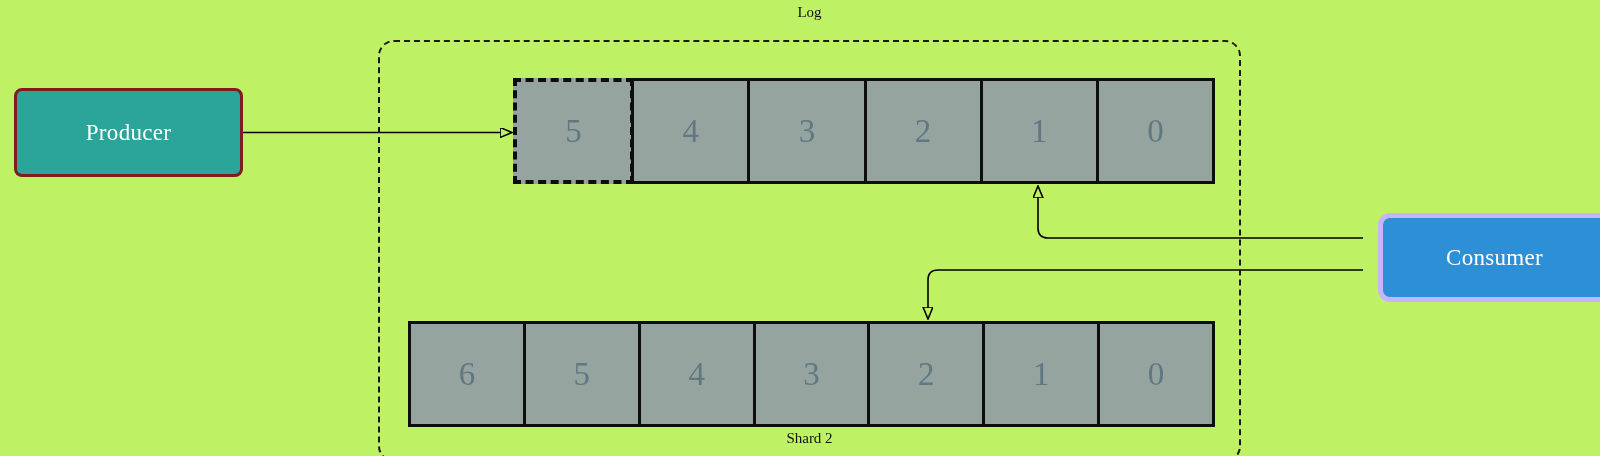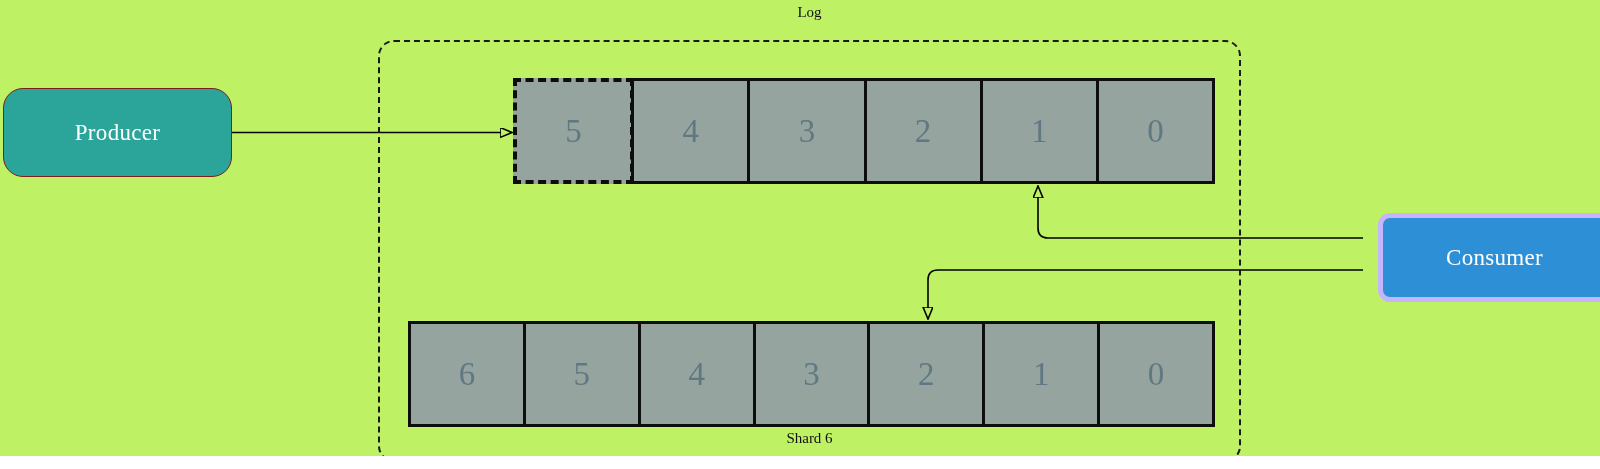--- a/index.html
+++ b/index.html
@@ -21,24 +21,24 @@
     position: absolute;
     display: flex;
     align-items: center;
     justify-content: center;
     color: #ffffff;
     font-size: 23px;
     letter-spacing: 0.3px;
     box-sizing: border-box;
   }
   .producer {
-    left: 3px; top: 88px; width: 229px; height: 89px;
+    left: 14px; top: 88px; width: 229px; height: 89px;
     background: #2ba49a;
-    border: 1px solid #7f1d1d;
-    border-radius: 20px;
+    border: 3px solid #7f1d1d;
+    border-radius: 8px;
   }
   .consumer {
     left: 1363px; top: 213px; width: 233px; height: 89px;
     background: #2d8fd6;
     border: 5px solid #c4b5fd;
     border-radius: 12px;
     margin-left: 15px;
   }
 
   
@@ -143,15 +143,15 @@
 
   <div class="shard-row shard2">
     <div class="cell">6</div>
     <div class="cell">5</div>
     <div class="cell">4</div>
     <div class="cell">3</div>
     <div class="cell">2</div>
     <div class="cell">1</div>
     <div class="cell">0</div>
   </div>
-  <div class="shard-label shard2-label">Shard 6</div>
+  <div class="shard-label shard2-label">Shard 2</div>
 
 </div>
 
 </body></html>

